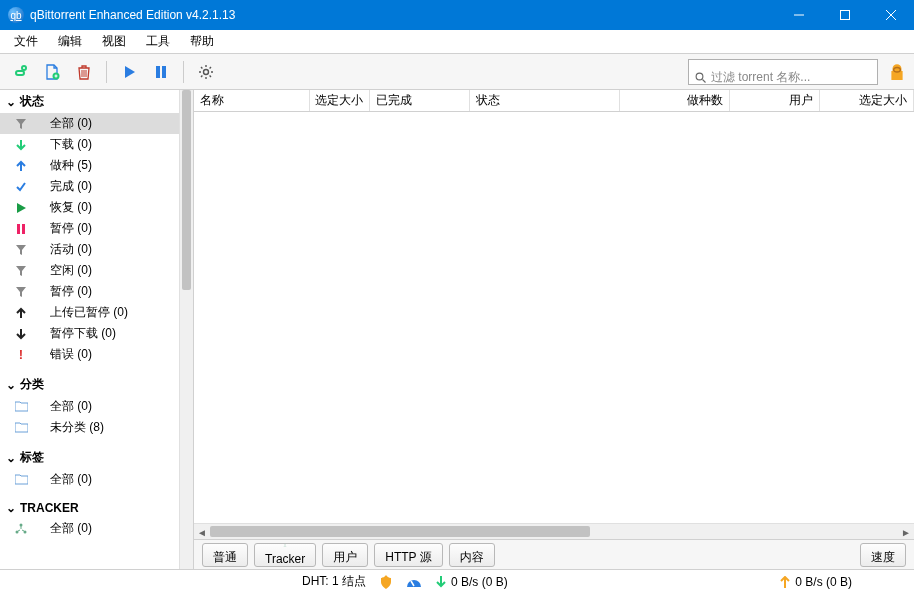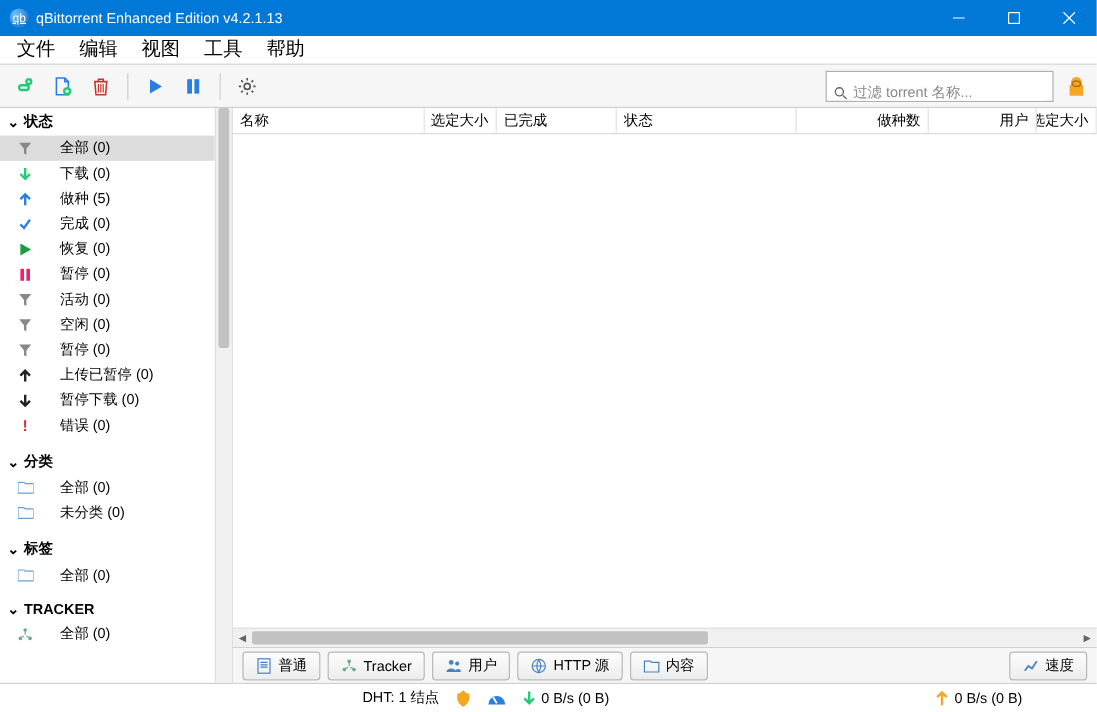--- a/index.html
+++ b/index.html
@@ -7,21 +7,21 @@
 body { background: #fff; display: flex; flex-direction: column; }
 
 
 .titlebar { height: 30px; background: #0078d7; color: #fff; display: flex; align-items: center; font-size: 12px; }
 .titlebar .app-icon { width: 16px; height: 16px; border-radius: 50%; background: radial-gradient(circle at 30% 30%, #6cc0ff, #0a64c0); margin: 0 6px 0 8px; display: flex; align-items: center; justify-content: center; font-size: 10px; text-decoration: underline; }
 .titlebar .title-text { flex: 1; }
 .titlebar .win-btn { width: 46px; height: 30px; display: flex; align-items: center; justify-content: center; color: #fff; }
 .titlebar .win-btn svg { width: 10px; height: 10px; stroke: #fff; fill: none; stroke-width: 1; }
 
 
-.menubar { height: 24px; background: #fff; border-bottom: 1px solid #d0d0d0; display: flex; align-items: center; padding: 0 4px; font-size: 16px; }
+.menubar { height: 24px; background: #fff; border-bottom: 1px solid #d0d0d0; display: flex; align-items: center; padding: 0 4px; font-size: 12px; }
 .menubar .menu-item { padding: 2px 10px; }
 
 
 .toolbar { height: 36px; background: #f6f6f6; border-bottom: 1px solid #d0d0d0; display: flex; align-items: center; padding: 0 6px; gap: 4px; }
 .toolbar .tbtn { width: 28px; height: 28px; display: flex; align-items: center; justify-content: center; border-radius: 3px; }
 .toolbar .sep { width: 1px; height: 22px; background: #ccc; margin: 0 4px; }
 .toolbar .spacer { flex: 1; }
 .toolbar .search-box { width: 190px; height: 26px; border: 1px solid #b0b0b0; background: #fff; display: flex; align-items: flex-end; padding: 0 6px; font-size: 12px; gap: 4px; }
 .toolbar .search-box input { border: none; outline: none; flex: 1; font-size: 12px; font-family: inherit; }
 .toolbar .search-box input::placeholder { color: #888; }
@@ -44,21 +44,21 @@
 .grid-header { height: 22px; display: flex; background: #fff; border-bottom: 1px solid #d0d0d0; font-size: 12px; }
 .grid-header .col { border-right: 1px solid #e0e0e0; padding: 2px 6px; display: flex; align-items: center; white-space: nowrap; overflow: hidden; }
 .grid-body { flex: 1; background: #fff; }
 .hscroll { height: 16px; background: #f0f0f0; border-top: 1px solid #e0e0e0; position: relative; }
 .hscroll .hthumb { position: absolute; top: 2px; bottom: 2px; left: 2px; width: 380px; background: #c2c2c2; border-radius: 2px; }
 .hscroll .harrow { position: absolute; top: 0; width: 16px; height: 16px; display: flex; align-items: center; justify-content: center; font-size: 10px; color: #666; }
 .hscroll .harrow.right { right: 0; }
 
 
 .tabs { height: 30px; display: flex; align-items: center; gap: 6px; padding: 0 8px; border-top: 1px solid #d0d0d0; background: #f6f6f6; font-size: 12px; }
-.tabs .tab { height: 24px; border: 1px solid #b8b8b8; background: linear-gradient(#fdfdfd,#ececec); border-radius: 3px; padding: 0 10px; display: flex; align-items: center; gap: 5px; }
+.tabs .tab { height: 24px; border: 1px solid #b8b8b8; background: linear-gradient(#fdfdfd,#ececec); border-radius: 3px; padding: 0 10px; display: flex; align-items: center; gap: 5px; flex-direction: column; }
 .tabs .tab-spacer { flex: 1; }
 
 
 .statusbar { height: 24px; border-top: 1px solid #d0d0d0; display: flex; align-items: center; font-size: 12px; background: #fff; padding: 0 8px; gap: 14px; }
 .statusbar .st-spacer { flex: 1; }
 .statusbar .st-item { display: flex; align-items: center; gap: 5px; }
 
 
 svg.ic { width: 16px; height: 16px; }
 </style>
@@ -267,21 +267,21 @@
             </svg>
           </span>
         <span>全部 (0)</span>
       </div>
       <div class="sb-item">
         <span class="sb-icon">
             <svg width="13" height="11" viewBox="0 0 13 11">
               <path d="M0 1h5l1 1h7v8H0z" fill="none" stroke="#6aa0d8" stroke-width="1"></path>
             </svg>
           </span>
-        <span>未分类 (0)</span>
+        <span>未分类 (8)</span>
       </div>
 
       <div style="height:8px"></div>
       <div class="sb-section-header">
         <span class="chev">⌄</span>
         <span>标签</span>
       </div>
       <div class="sb-item">
         <span class="sb-icon">
             <svg width="13" height="11" viewBox="0 0 13 11">
@@ -308,21 +308,21 @@
         <span>全部 (0)</span>
       </div>
     </div>
     <div class="sb-scroll">
       <div class="sb-thumb"></div>
     </div>
   </div>
 
   <div class="content">
     <div class="grid-header">
-      <div class="col" style="width:160px">名称</div>
+      <div class="col" style="width:116px">名称</div>
       <div class="col" style="width:60px;justify-content:flex-end">选定大小</div>
       <div class="col" style="width:100px">已完成</div>
       <div class="col" style="width:150px">状态</div>
       <div class="col" style="width:110px;justify-content:flex-end">做种数</div>
       <div class="col" style="width:90px;justify-content:flex-end">用户</div>
       <div class="col" style="flex:1;justify-content:flex-end">选定大小</div>
     </div>
     <div class="grid-body"></div>
     <div class="hscroll">
       <div class="harrow">◄</div>

